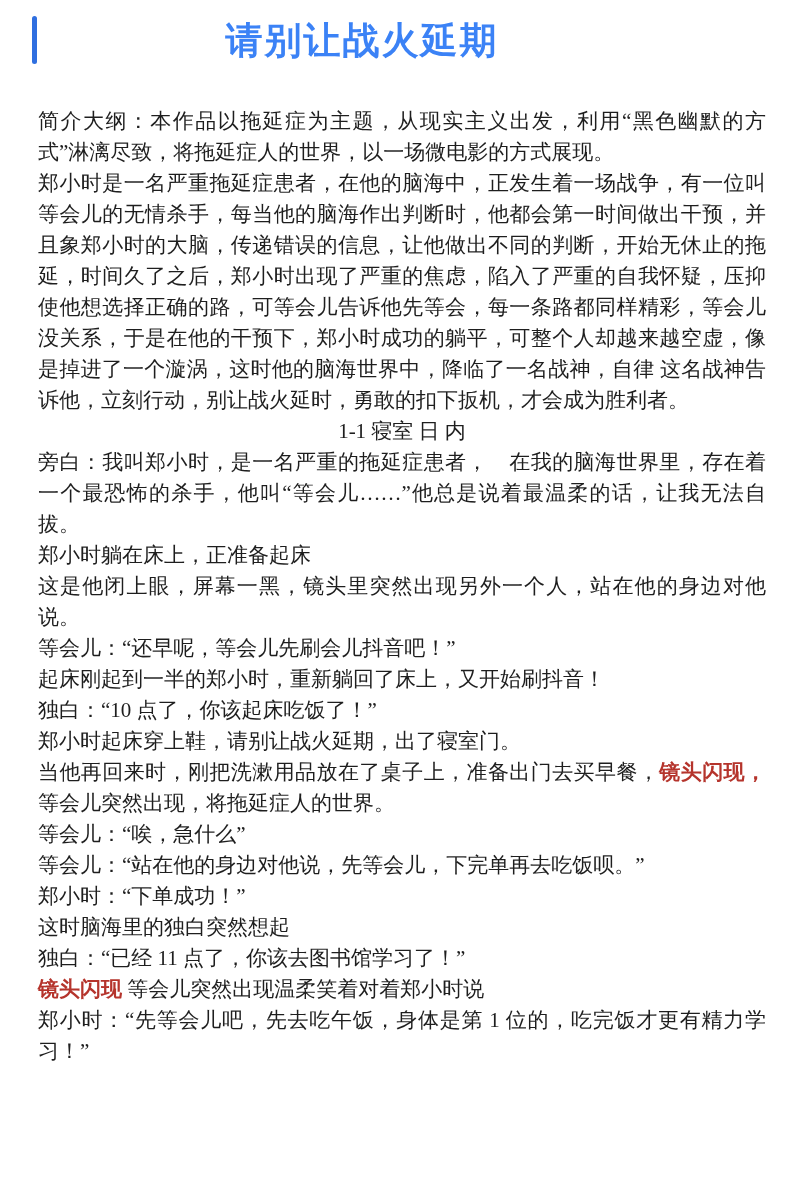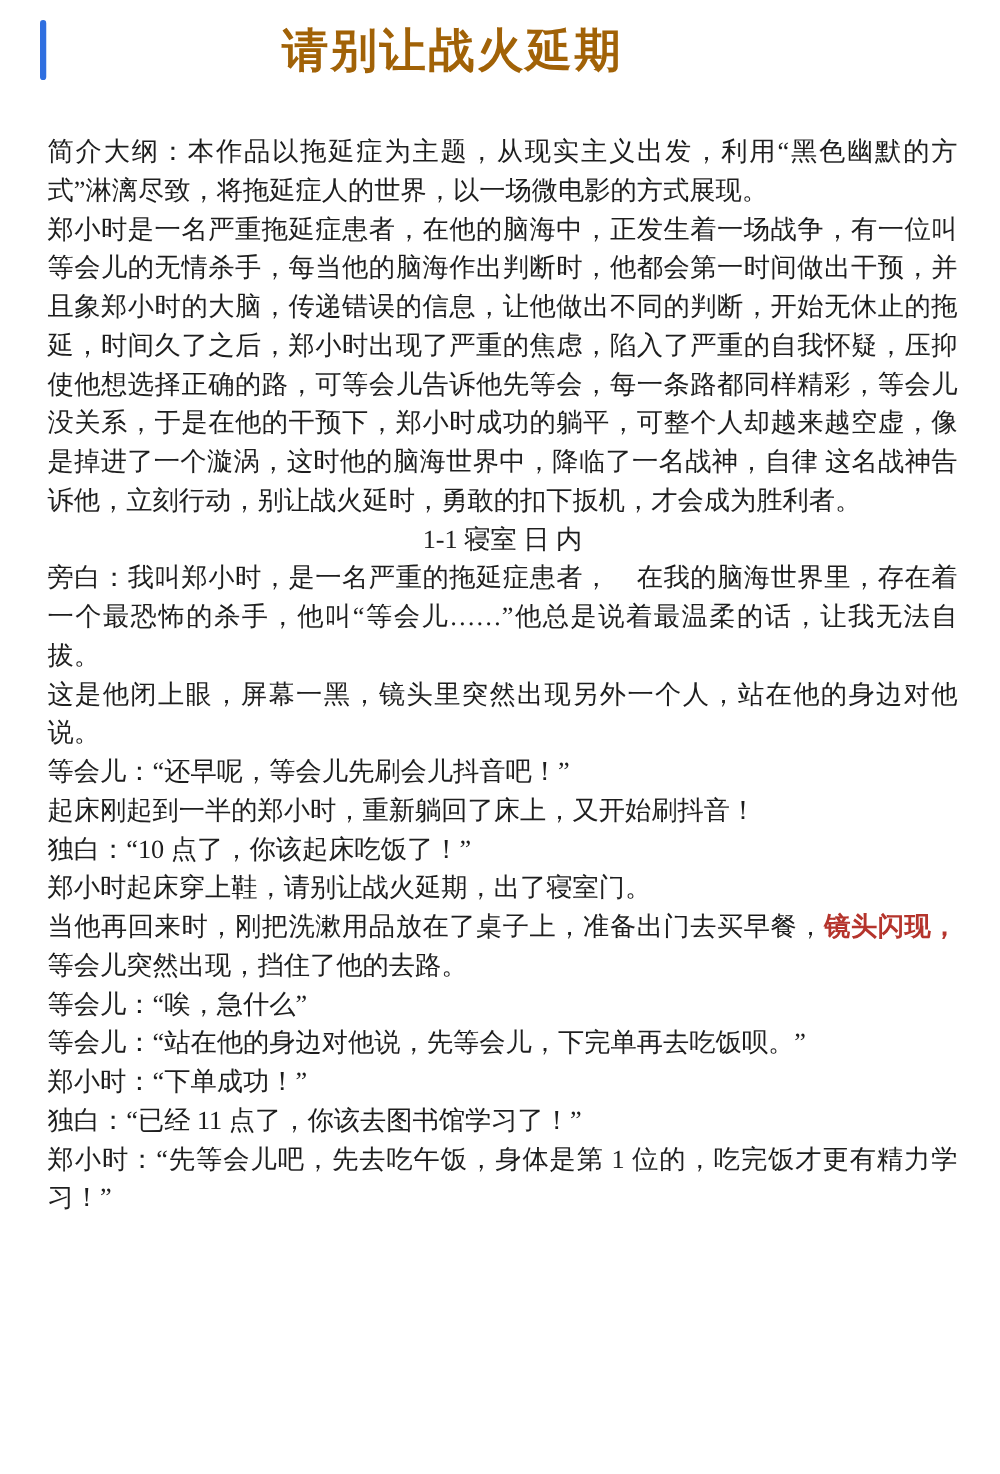--- a/index.html
+++ b/index.html
@@ -18,21 +18,21 @@
     height: 48px;
     border-radius: 3px;
     background: var(--accent, #2f6fe0);
   }
   .doc-title {
     font-size: 37px;
     font-weight: 900;
     letter-spacing: 2px;
     text-align: center;
     margin: 16px 90px 40px 14px;
-    color: #a16207;
+    color: #3b82f6;
   }
   .script-body {
     padding: 0 34px 30px 38px;
     font-size: 21px;
     line-height: 31px;
   }
   .para {
     margin: 0;
     text-align: justify;
     clear: both;
@@ -48,24 +48,27 @@
 
 <div class="accent-bar"></div>
 
 <h1 class="doc-title">请别让战火延期</h1>
 
 <div class="script-body">
     <p class="para"><span>简介大纲：本作品以拖延症为主题，从现实主义出发，利用“黑色幽默的方式”淋漓尽致，将拖延症人的世界，以一场微电影的方式展现。</span></p>
     <p class="para"><span>郑小时是一名严重拖延症患者，在他的脑海中，正发生着一场战争，有一位叫等会儿的无情杀手，每当他的脑海作出判断时，他都会第一时间做出干预，并且象郑小时的大脑，传递错误的信息，让他做出不同的判断，开始无休止的拖延，时间久了之后，郑小时出现了严重的焦虑，陷入了严重的自我怀疑，压抑使他想选择正确的路，可等会儿告诉他先等会，每一条路都同样精彩，等会儿没关系，于是在他的干预下，郑小时成功的躺平，可整个人却越来越空虚，像是掉进了一个漩涡，这时他的脑海世界中，降临了一名战神，自律 这名战神告诉他，立刻行动，别让战火延时，勇敢的扣下扳机，才会成为胜利者。</span></p>
     <p class="para scene"><span>1-1 寝室 日 内</span></p>
     <p class="para"><span>旁白：我叫郑小时，是一名严重的拖延症患者，　在我的脑海世界里，存在着一个最恐怖的杀手，他叫“等会儿……”他总是说着最温柔的话，让我无法自拔。</span></p>
+    <p class="para"><span>郑小时躺在床上，正准备起床</span></p>
     <p class="para"><span>这是他闭上眼，屏幕一黑，镜头里突然出现另外一个人，站在他的身边对他说。</span></p>
     <p class="para"><span>等会儿：“还早呢，等会儿先刷会儿抖音吧！”</span></p>
     <p class="para"><span>起床刚起到一半的郑小时，重新躺回了床上，又开始刷抖音！</span></p>
     <p class="para"><span>独白：“10 点了，你该起床吃饭了！”</span></p>
     <p class="para"><span>郑小时起床穿上鞋，请别让战火延期，出了寝室门。</span></p>
-    <p class="para"><span>当他再回来时，刚把洗漱用品放在了桌子上，准备出门去买早餐，</span><span class="red">镜头闪现，</span><span>等会儿突然出现，挡住了他的去路。</span></p>
+    <p class="para"><span>当他再回来时，刚把洗漱用品放在了桌子上，准备出门去买早餐，</span><span class="red">镜头闪现，</span><span>等会儿突然出现，将拖延症人的世界。</span></p>
     <p class="para"><span>等会儿：“唉，急什么”</span></p>
     <p class="para"><span>等会儿：“站在他的身边对他说，先等会儿，下完单再去吃饭呗。”</span></p>
     <p class="para"><span>郑小时：“下单成功！”</span></p>
+    <p class="para"><span>这时脑海里的独白突然想起</span></p>
     <p class="para"><span>独白：“已经 11 点了，你该去图书馆学习了！”</span></p>
+    <p class="para"><span class="red">镜头闪现</span><span> 等会儿突然出现温柔笑着对着郑小时说</span></p>
     <p class="para"><span>郑小时：“先等会儿吧，先去吃午饭，身体是第 1 位的，吃完饭才更有精力学习！”</span></p>
   </div>
 
 </body></html>

